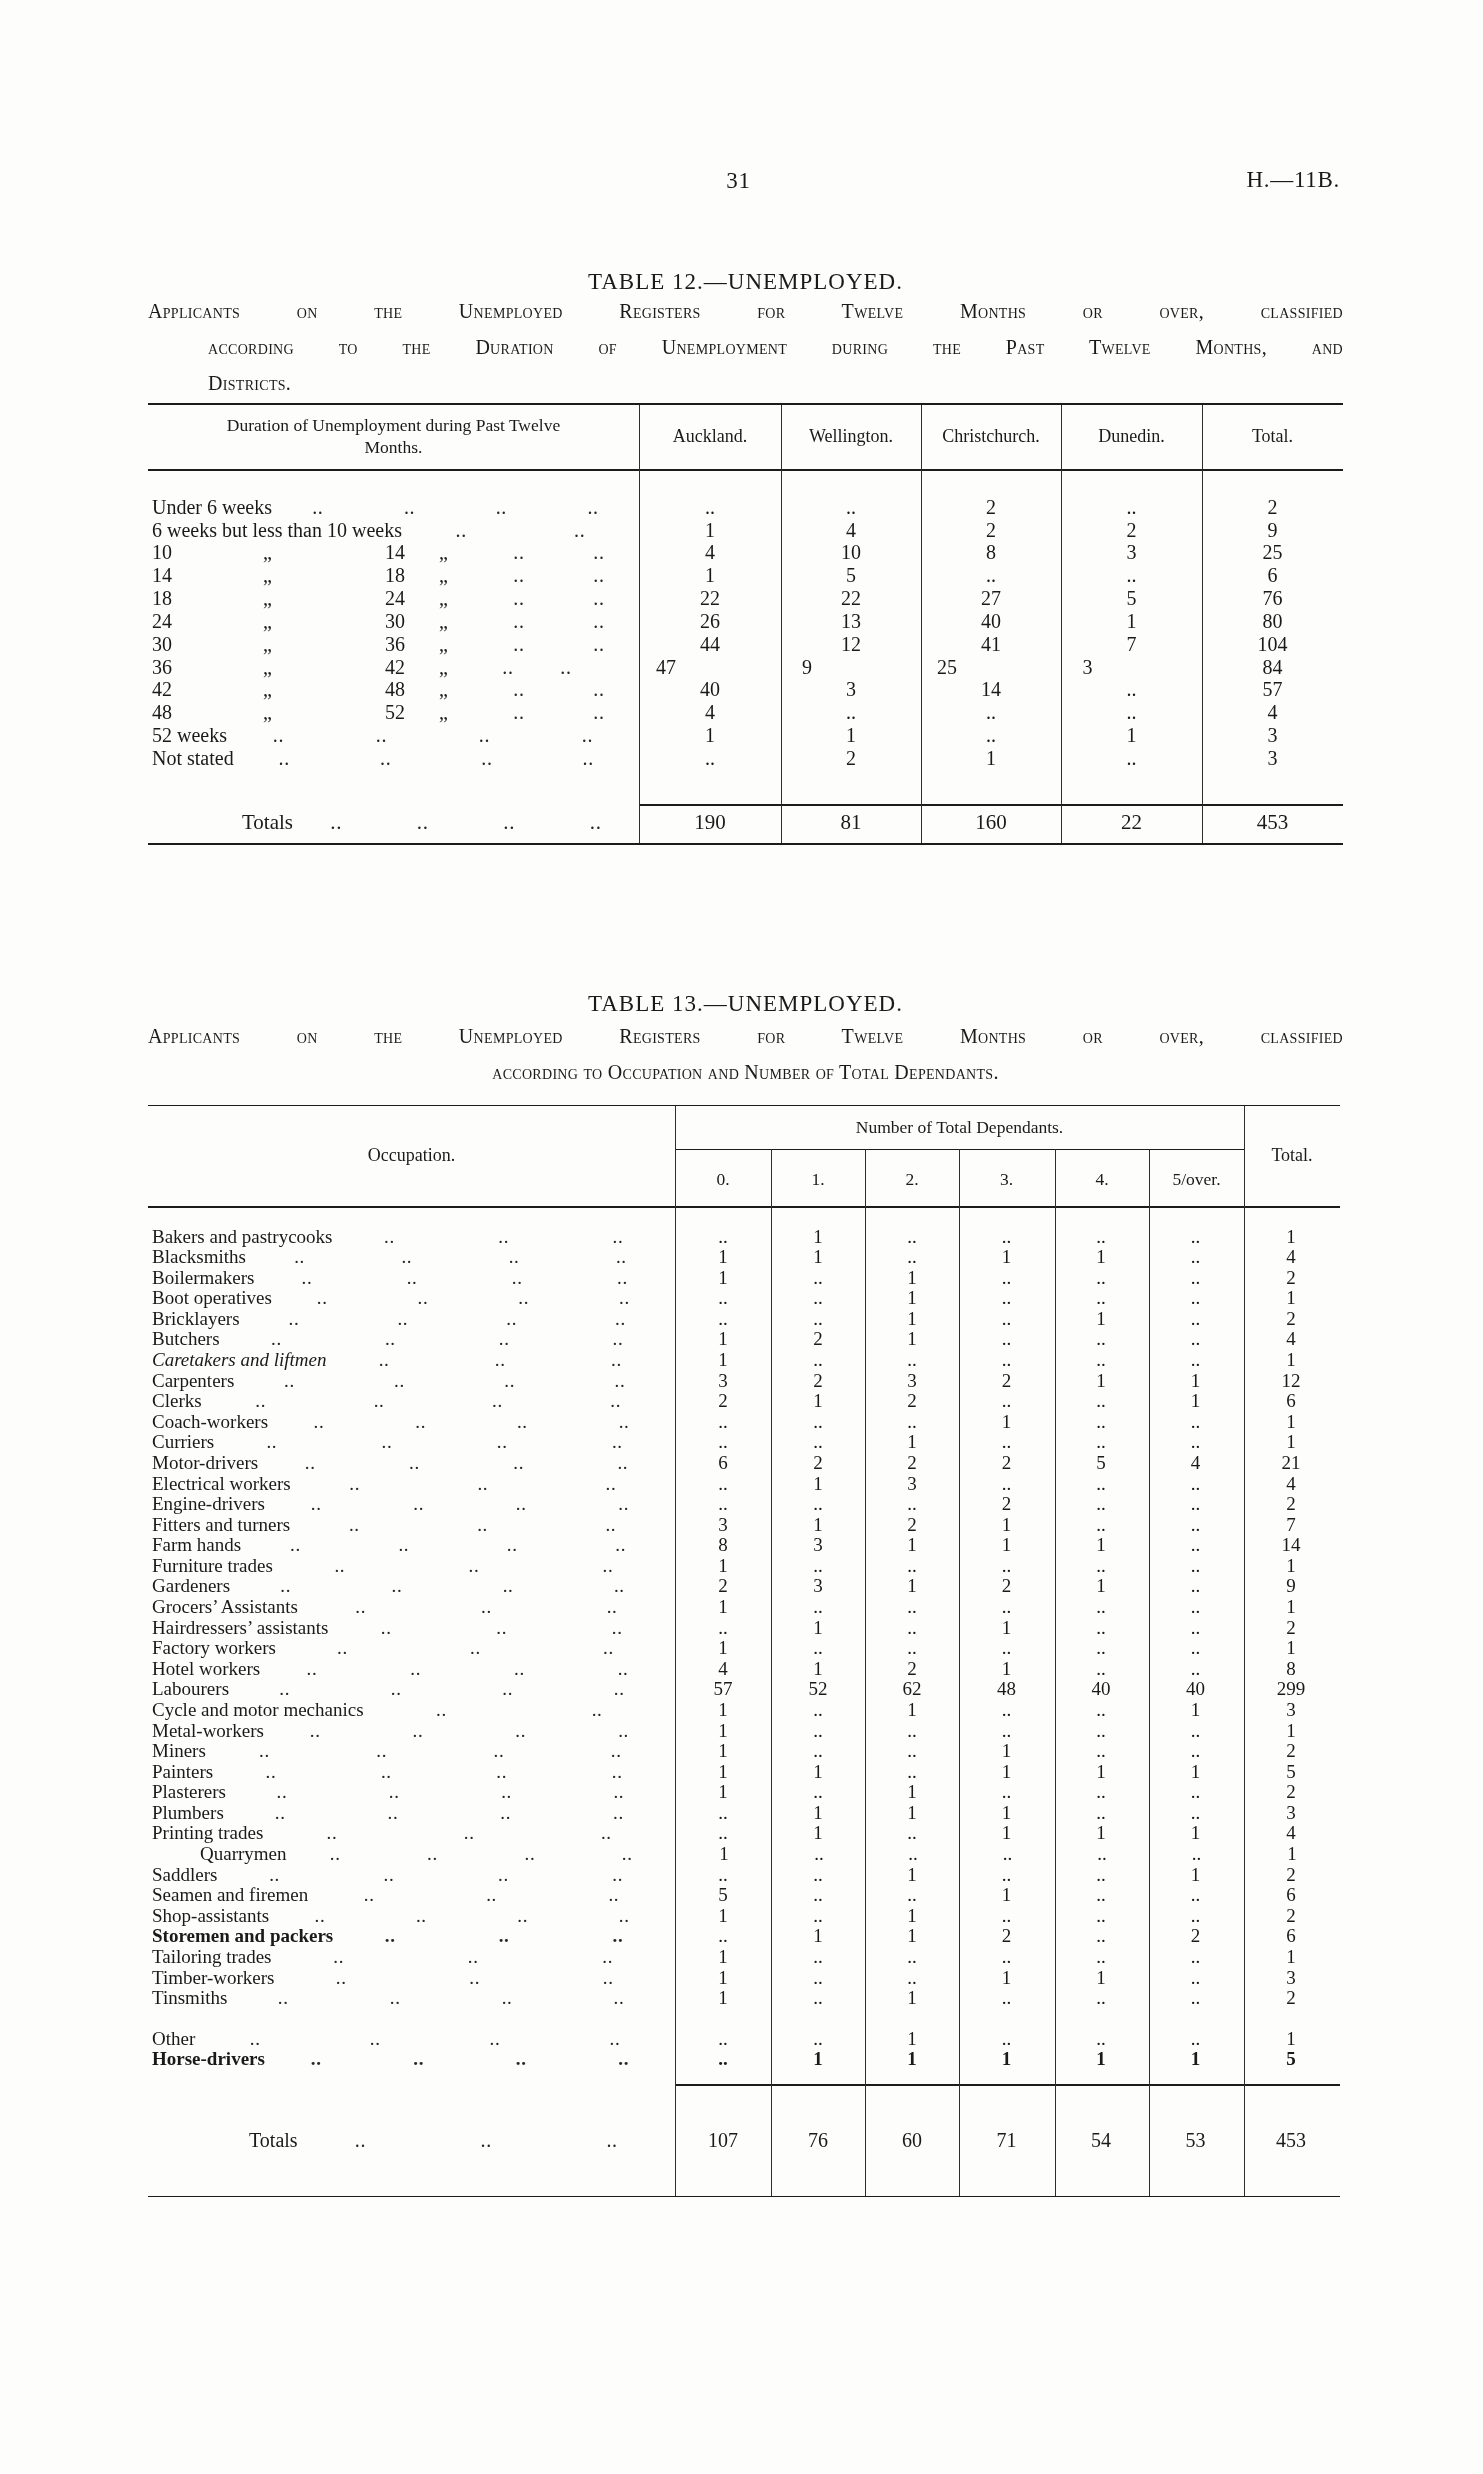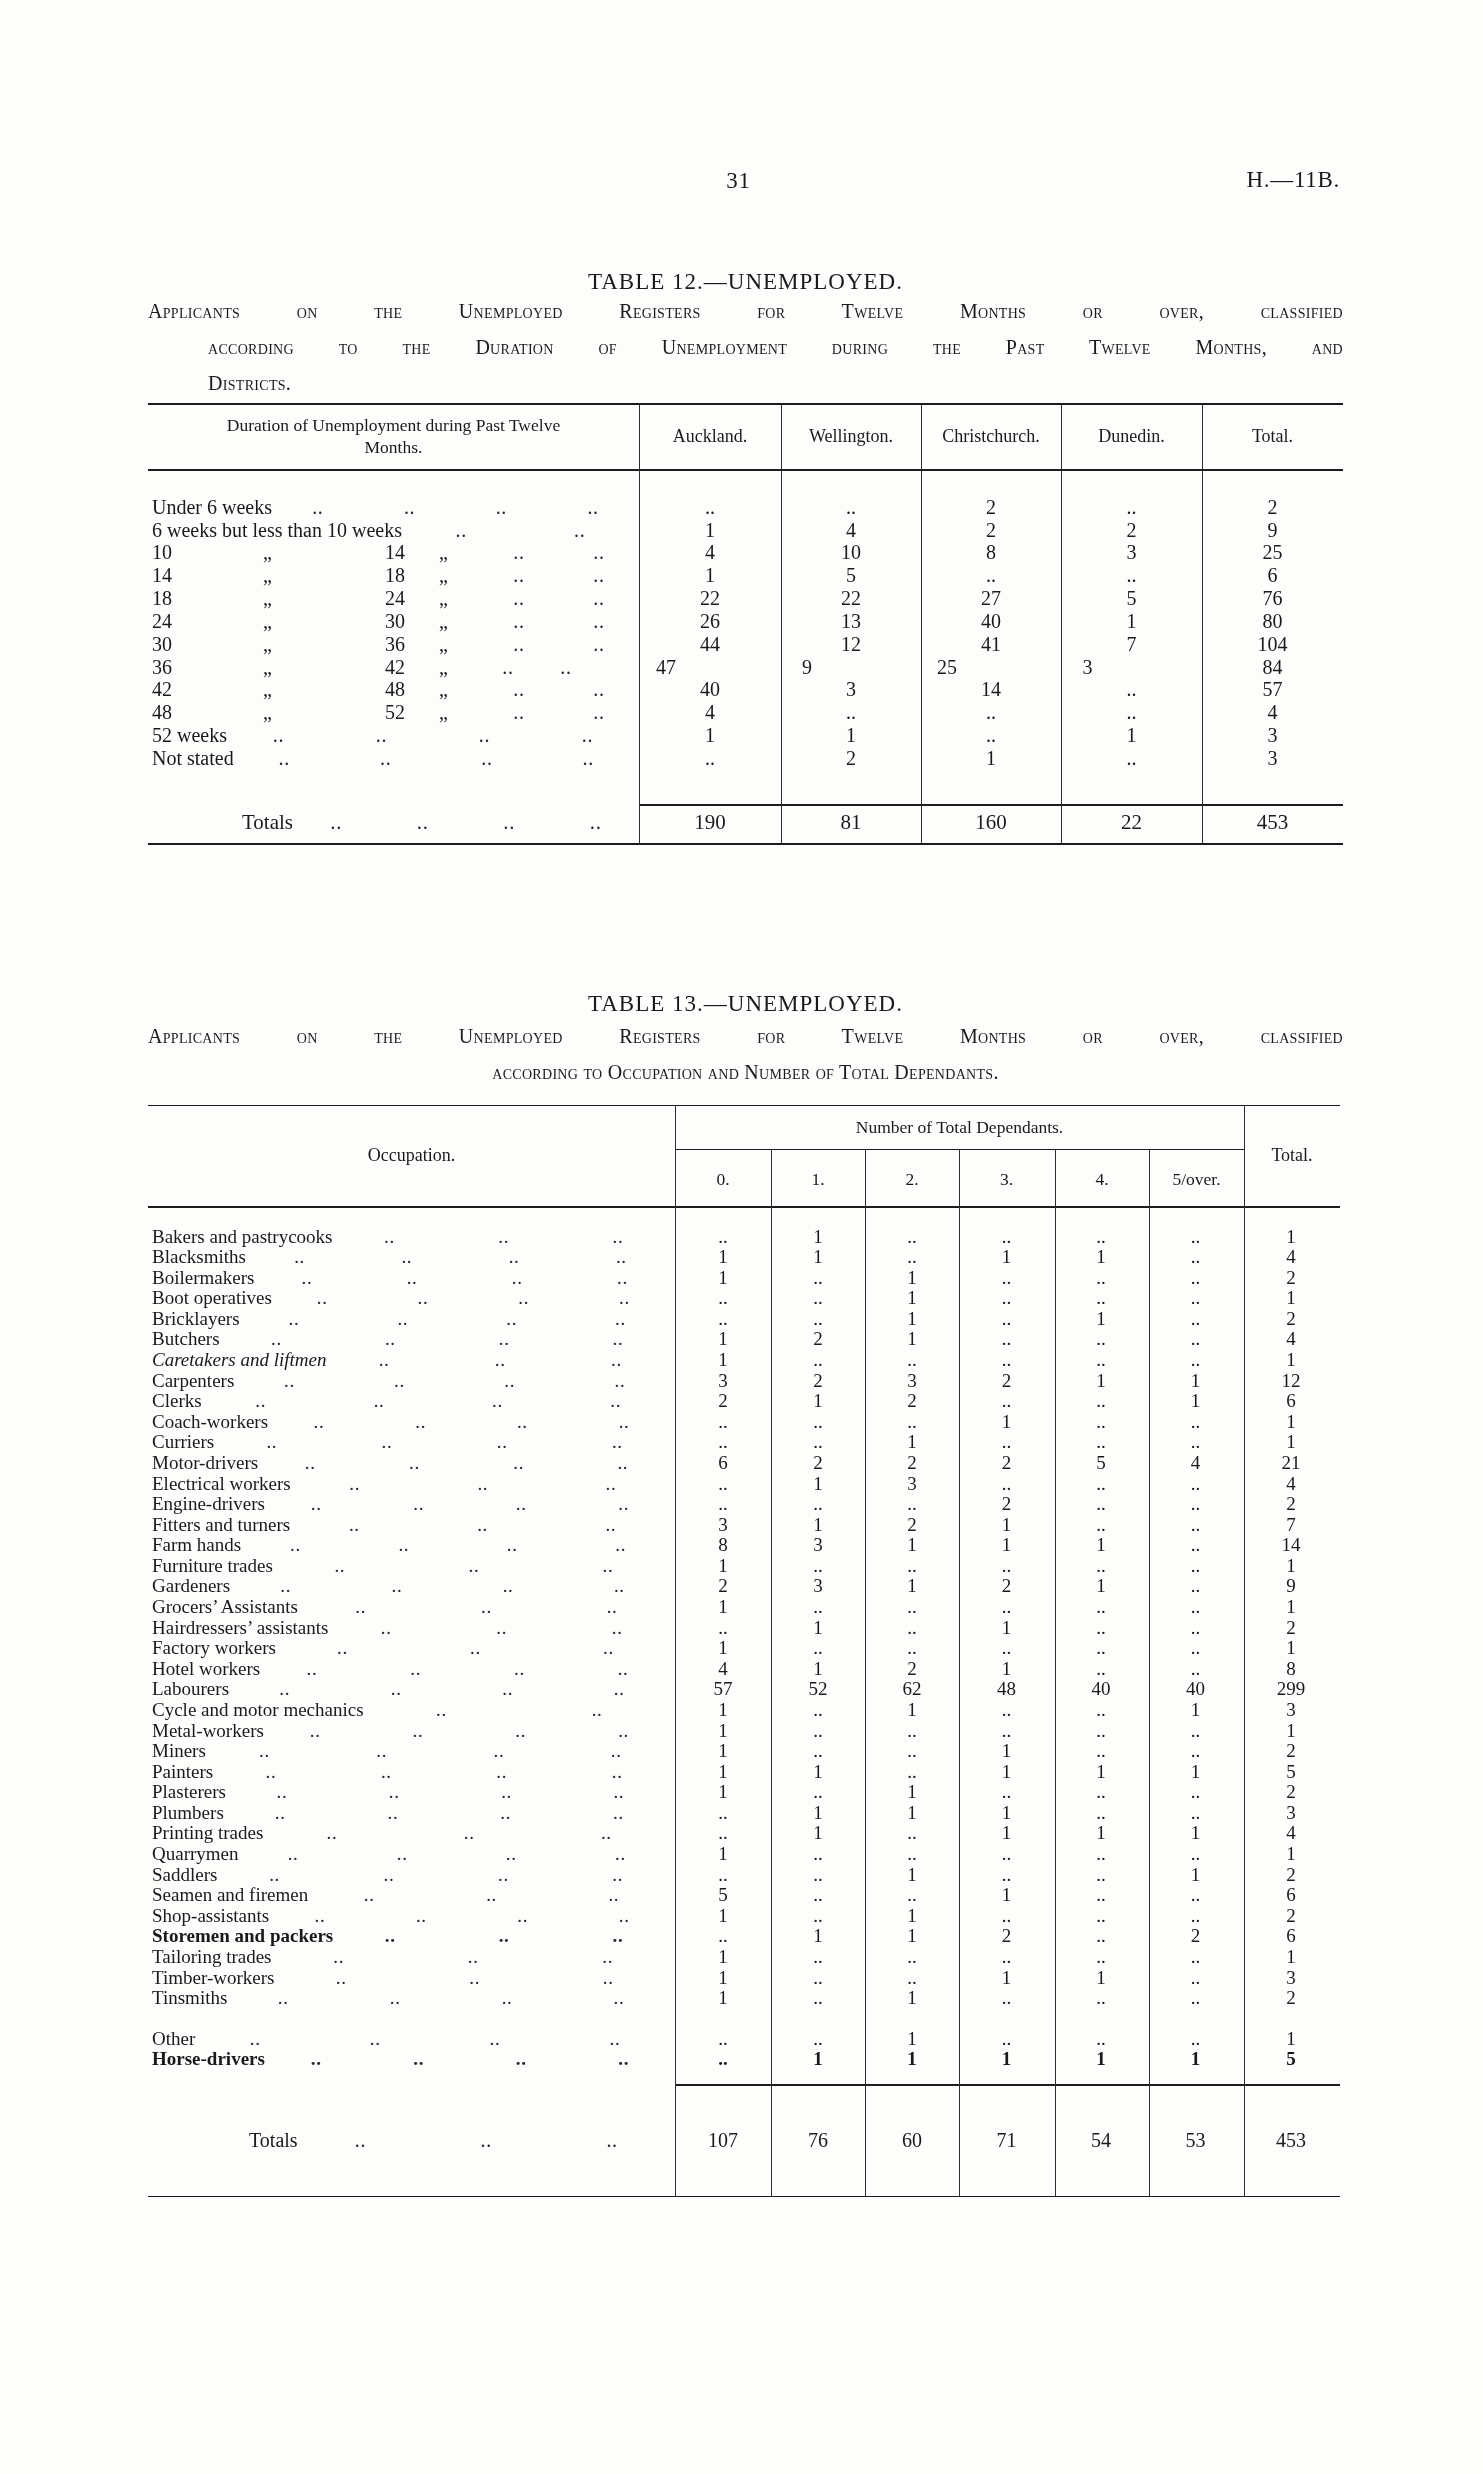--- a/index.html
+++ b/index.html
@@ -856,21 +856,21 @@
           </div>
           <div class="tcell" style="width: 96px;">..</div>
           <div class="tcell" style="width: 94px;">1</div>
           <div class="tcell" style="width: 94px;">..</div>
           <div class="tcell" style="width: 95px;">1</div>
           <div class="tcell" style="width: 94px;">1</div>
           <div class="tcell" style="width: 95px;">1</div>
           <div class="tcell" style="width: 96px;">4</div>
         </div>
         <div class="trow" style="top: 739px; width: 1192px; height: 20px;">
-          <div class="stub" style="width: 527px; height: 20px;">
+          <div class="stub" style="width: 527px; height: 20px; margin-left: 48px;">
             <span class="seg">Quarrymen</span>
             <span class="ldrs">
               <span class="ldr">..</span>
               <span class="ldr">..</span>
               <span class="ldr">..</span>
               <span class="ldr">..</span>
             </span>
           </div>
           <div class="tcell" style="width: 96px;">1</div>
           <div class="tcell" style="width: 94px;">..</div>

